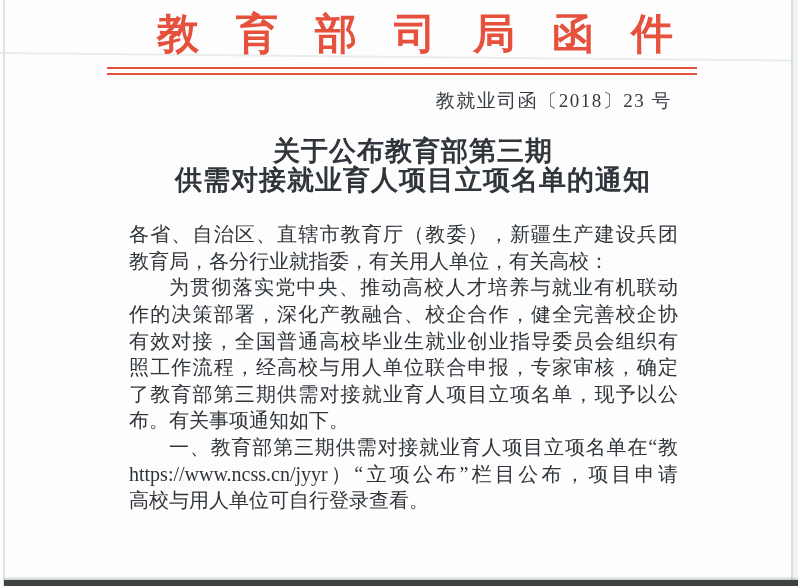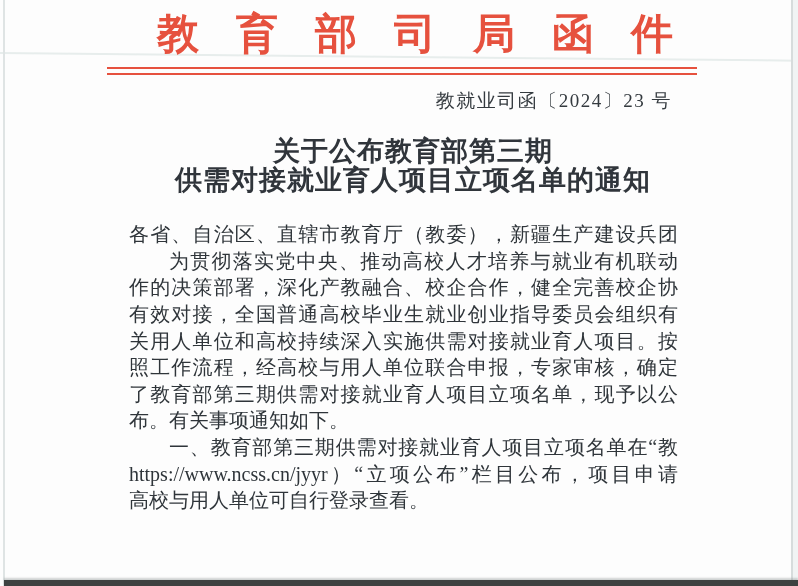--- a/index.html
+++ b/index.html
@@ -82,33 +82,33 @@
   <div class="scan-edge-left"></div>
   <div class="scan-edge-right"></div>
   <div class="scan-edge-right-strip"></div>
 
   <div class="header-title">
     <span>教育部司局函件</span>
   </div>
 
   <div class="red-rule"></div>
 
-  <div class="doc-number">教就业司函〔2024〕23 号</div>
+  <div class="doc-number">教就业司函〔2018〕23 号</div>
 
   <h1 class="doc-title">
     <div>关于公布教育部第三期</div>
     <div>供需对接就业育人项目立项名单的通知</div>
   </h1>
 
   <div class="body-block">
     <div class="line j">各省、自治区、直辖市教育厅（教委），新疆生产建设兵团</div>
+    <div class="line">教育局，各分行业就指委，有关用人单位，有关高校：</div>
     <div class="line j indent">为贯彻落实党中央、推动高校人才培养与就业有机联动</div>
     <div class="line j">作的决策部署，深化产教融合、校企合作，健全完善校企协</div>
     <div class="line j">有效对接，全国普通高校毕业生就业创业指导委员会组织有</div>
-    <div class="line j">关用人单位和高校持续深入实施供需对接就业育人项目。按</div>
     <div class="line j">照工作流程，经高校与用人单位联合申报，专家审核，确定</div>
     <div class="line j">了教育部第三期供需对接就业育人项目立项名单，现予以公</div>
     <div class="line">布。有关事项通知如下。</div>
     <div class="line j indent">一、教育部第三期供需对接就业育人项目立项名单在“教</div>
     <div class="line j">https://www.ncss.cn/jyyr）“立项公布”栏目公布，项目申请</div>
     <div class="line">高校与用人单位可自行登录查看。</div>
   </div>
 
   <div class="scan-bottom-bar"></div>
 

